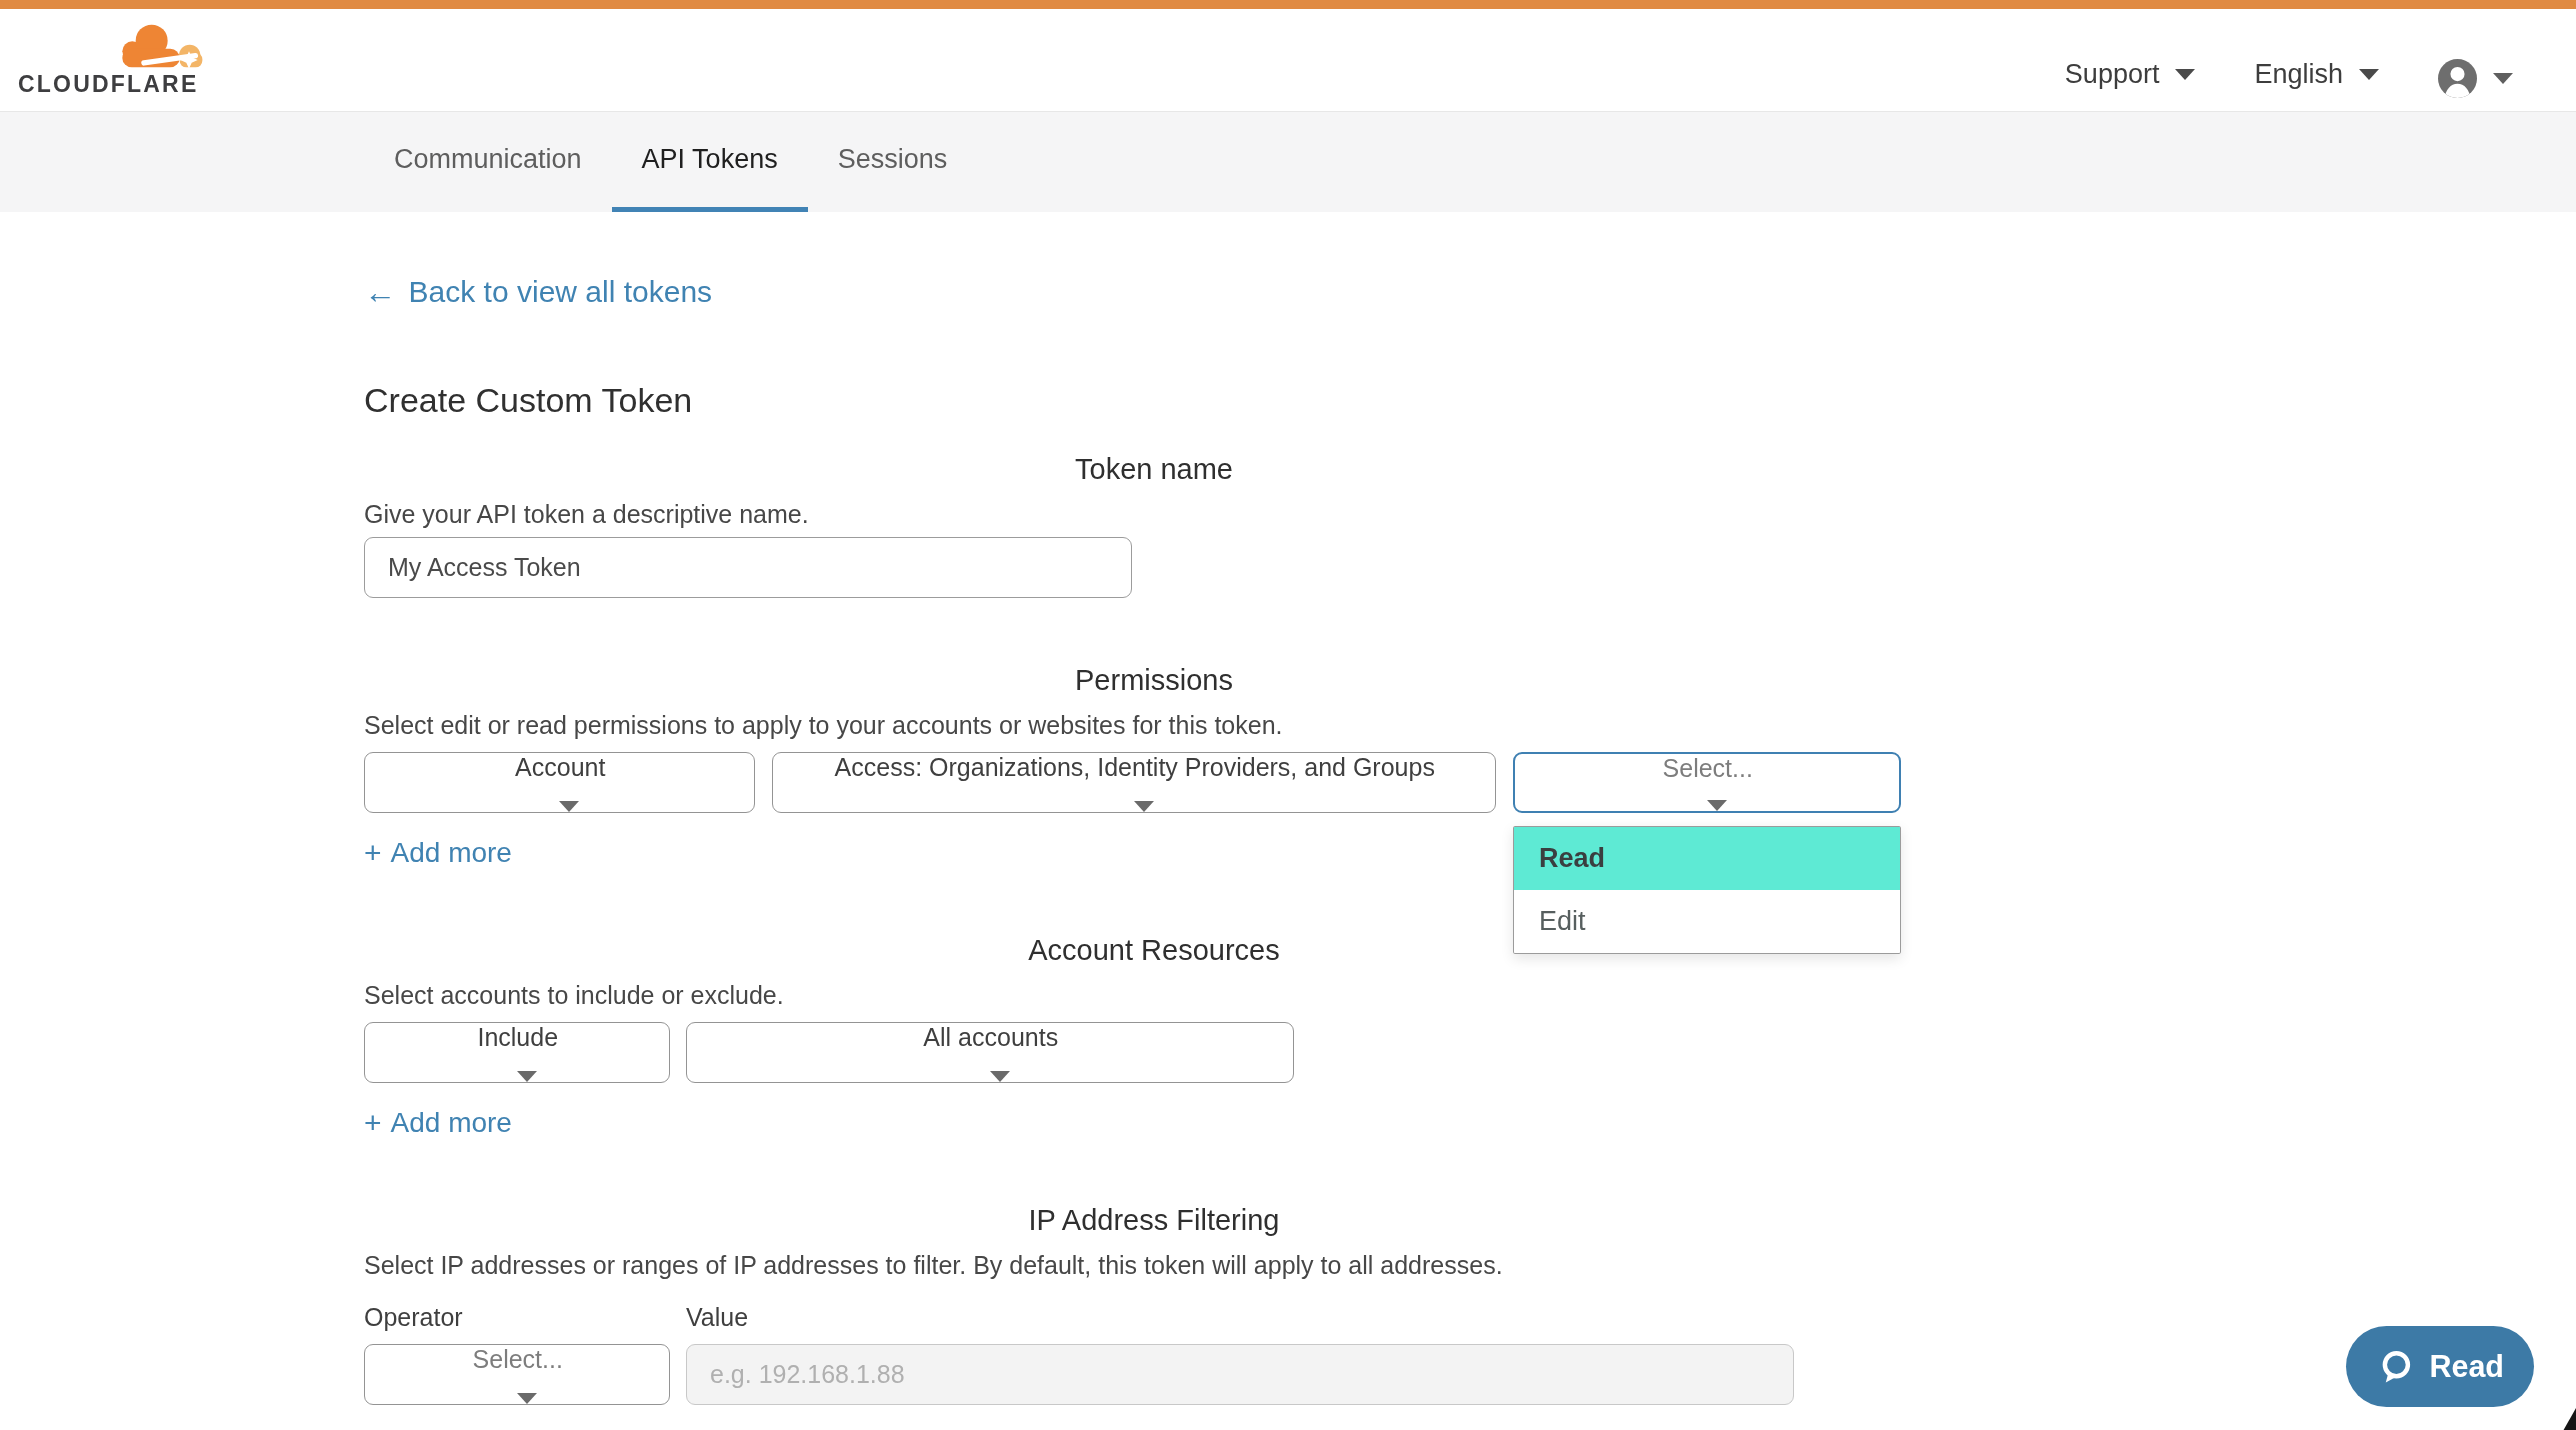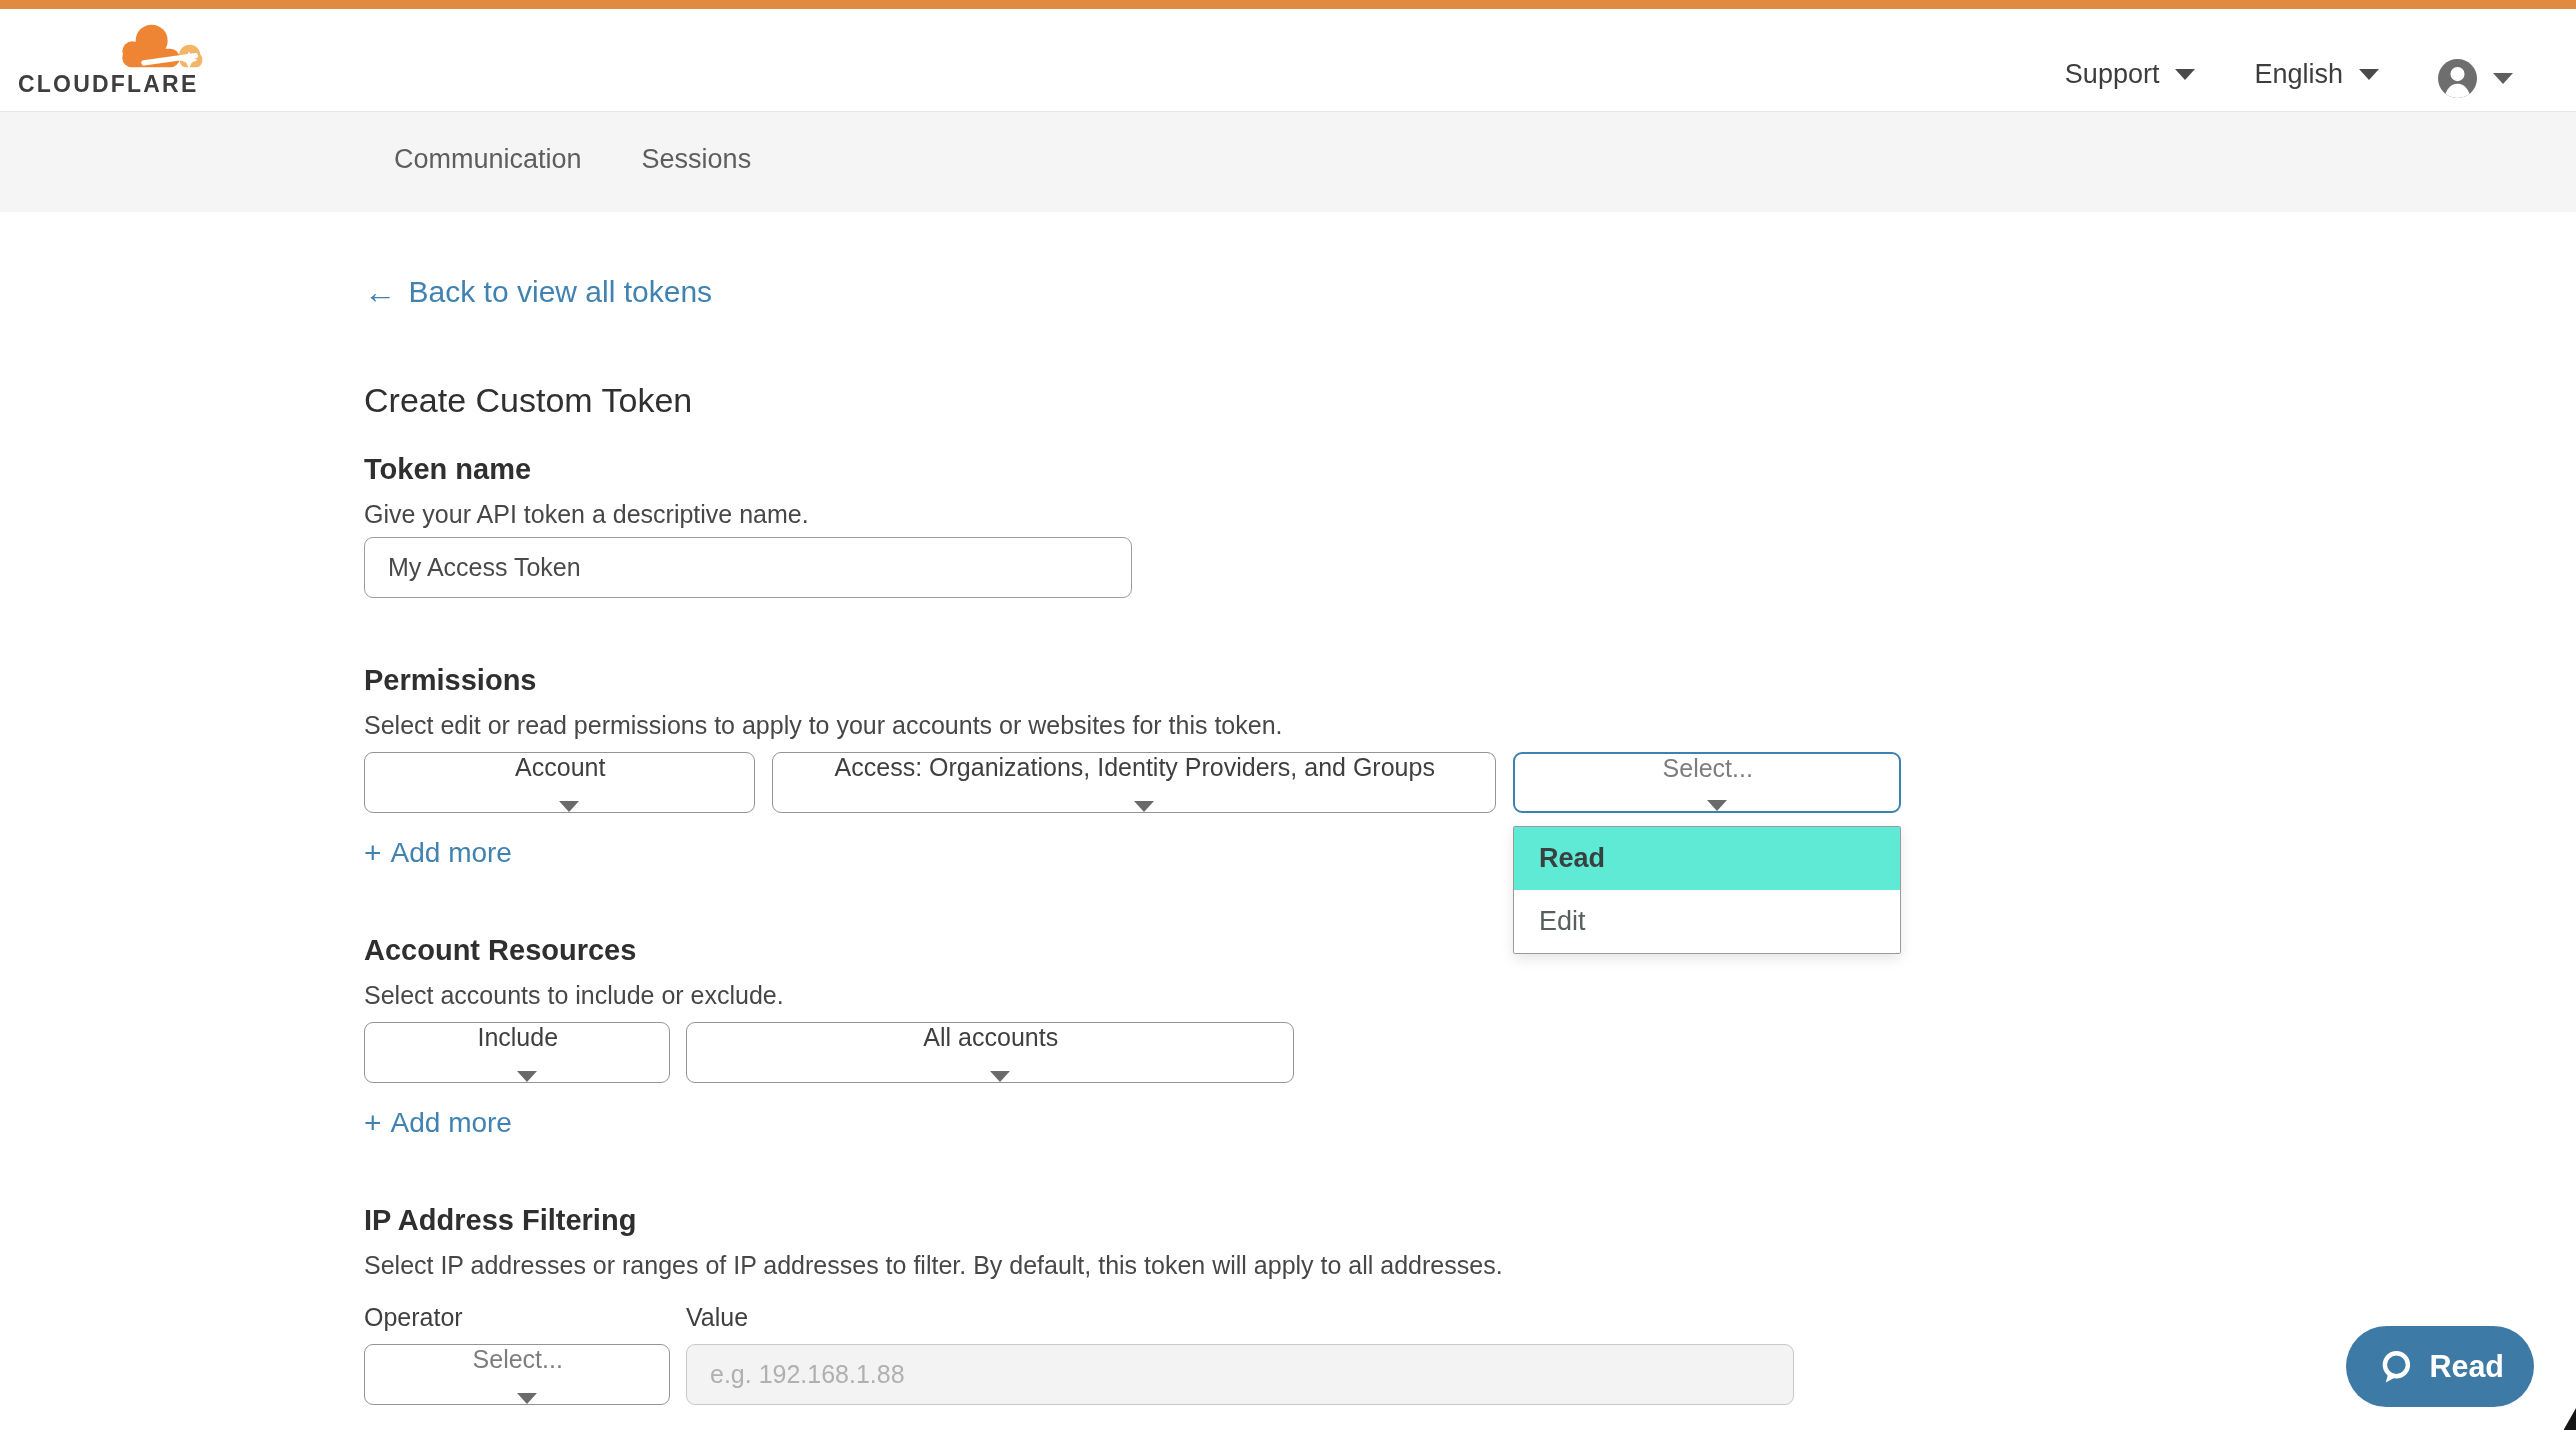--- a/index.html
+++ b/index.html
@@ -48,21 +48,21 @@
   .tab.active { color: #1f1f1f; border-bottom-color: #4183b5; }
   
   .content { margin-left: 364px; width: 1580px; }
   .back-link {
     margin-top: 64px; display: flex; align-items: center; gap: 12.6px;
     font-size: 30px; color: #4083b2; width: max-content; cursor: pointer;
     text-decoration: none; line-height: 32px;
   }
   .back-arrow { font-size: 32px; line-height: 32px; }
   .page-title { margin-top: 72px; font-size: 34px; font-weight: 400; color: #303030; line-height: 41px; }
-  .section-heading { margin-top: 66px; font-size: 29px; font-weight: 700; color: #2f2f2f; line-height: 32px; }
+  .section-heading { margin-top: 66px; font-size: 29px; font-weight: 400; color: #2f2f2f; line-height: 32px; text-align: center; }
   .section-heading.first { margin-top: 32px; }
   .desc { margin-top: 16px; font-size: 25px; color: #474747; line-height: 27px; }
   .text-input {
     margin-top: 9px; width: 768px; height: 61px;
     border: 1.8px solid #9c9c9c; border-radius: 9px;
     padding: 8px 23px; font-size: 25px; color: #4a4a4a;
     font-family: "Liberation Sans", sans-serif; background: #fff; outline: none;
   }
   .row { margin-top: 12.6px; display: flex; }
   .select {
@@ -165,20 +165,21 @@
           <path d="M8 44 a14 16 0 0 1 28 0 z" fill="#ffffff"></path>
         </g>
       </svg>
       <span class="chev-down avatar-chev"></span>
     </div>
   </nav>
 </header>
 
 <div class="tabstrip">
   <div class="tab">Communication</div>
+  <div class="tab active">API Tokens</div>
   <div class="tab">Sessions</div>
 </div>
 
 <main class="content">
 
   <a class="back-link">
     <span class="back-arrow">←</span>
     <span>Back to view all tokens</span>
   </a>
 

